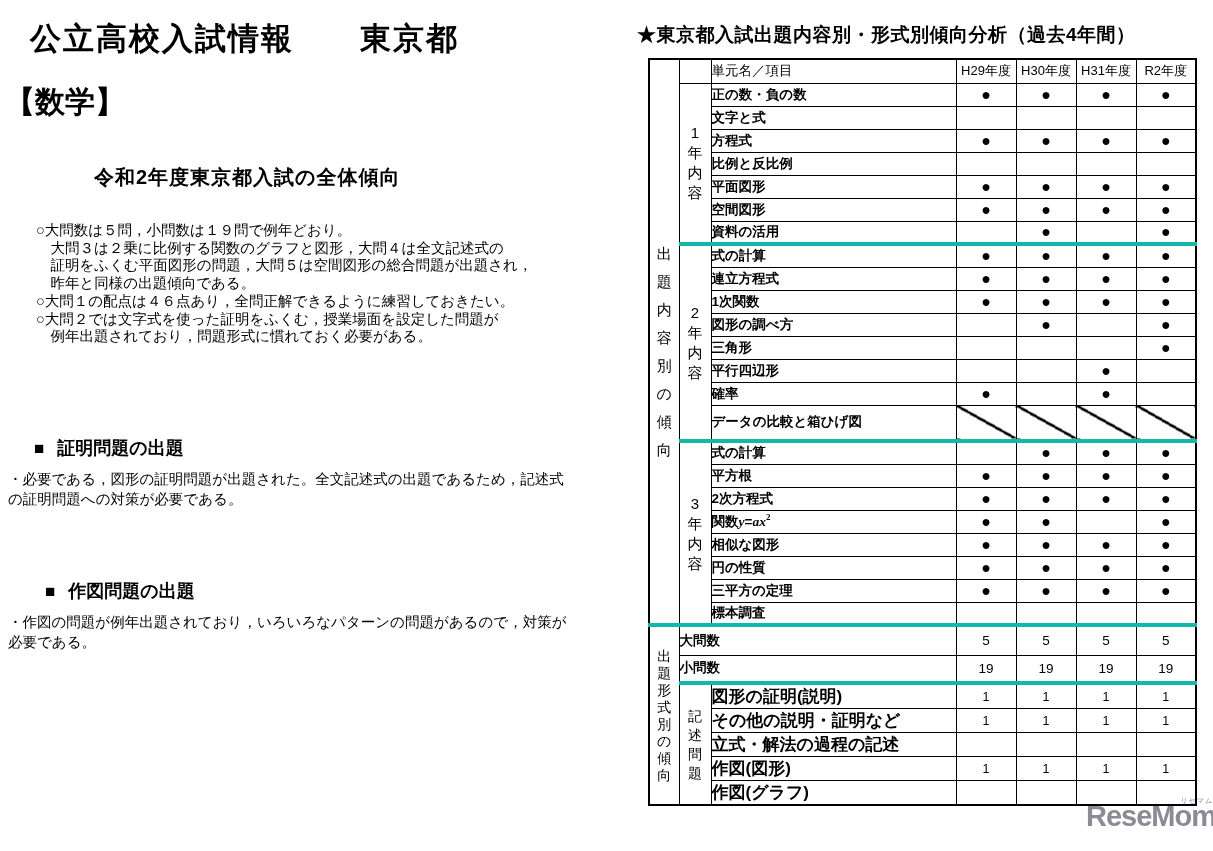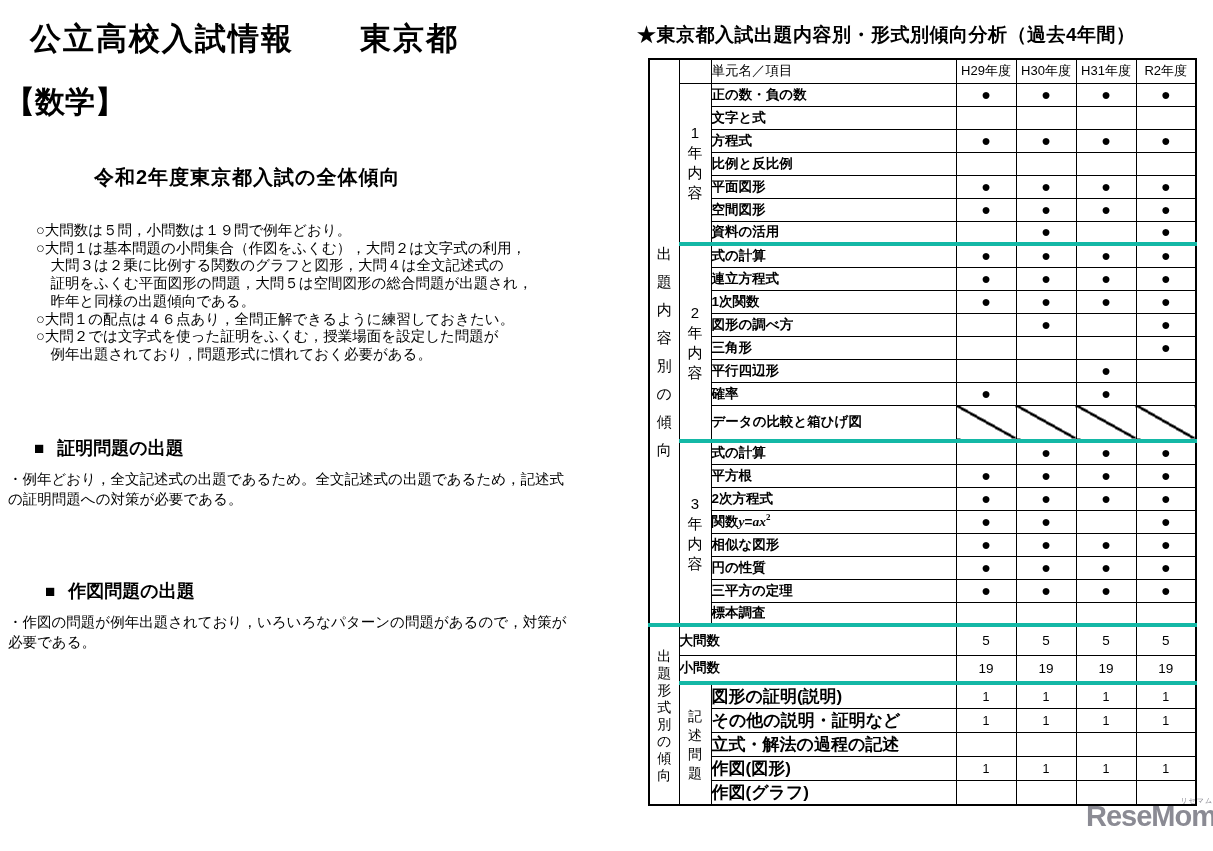--- a/index.html
+++ b/index.html
@@ -49,32 +49,31 @@
 </style>
 </head>
 <body>
 
 <div class="page">
   <div class="main-title">公立高校入試情報　　東京都</div>
   <div class="subject">【数学】</div>
   <div class="overview-h">令和2年度東京都入試の全体傾向</div>
   <div class="overview-body">
       <div>○大問数は５問，小問数は１９問で例年どおり。</div>
-      <div>○大問１は基本問題の小問集合（作図をふくむ），大問２は文字式の利用，</div>
       <div>　大問３は２乗に比例する関数のグラフと図形，大問４は全文記述式の</div>
       <div>　証明をふくむ平面図形の問題，大問５は空間図形の総合問題が出題され，</div>
       <div>　昨年と同様の出題傾向である。</div>
       <div>○大問１の配点は４６点あり，全問正解できるように練習しておきたい。</div>
       <div>○大問２では文字式を使った証明をふくむ，授業場面を設定した問題が</div>
       <div>　例年出題されており，問題形式に慣れておく必要がある。</div>
     </div>
 
   <div class="sec-h" id="sec1-h"><span class="sq">■</span><span>証明問題の出題</span></div>
   <div class="sec-p" id="sec1-p">
-      <div>・例年どおり，全文記述式の出題であるため。全文記述式の出題であるため，記述式</div>
+      <div>・必要である，図形の証明問題が出題された。全文記述式の出題であるため，記述式</div>
       <div>の証明問題への対策が必要である。</div>
     </div>
 
   <div class="sec-h" id="sec2-h"><span class="sq">■</span><span>作図問題の出題</span></div>
   <div class="sec-p" id="sec2-p">
       <div>・作図の問題が例年出題されており，いろいろなパターンの問題があるので，対策が</div>
       <div>必要である。</div>
     </div>
 
   <div class="table-title">★東京都入試出題内容別・形式別傾向分析（過去4年間）</div>

